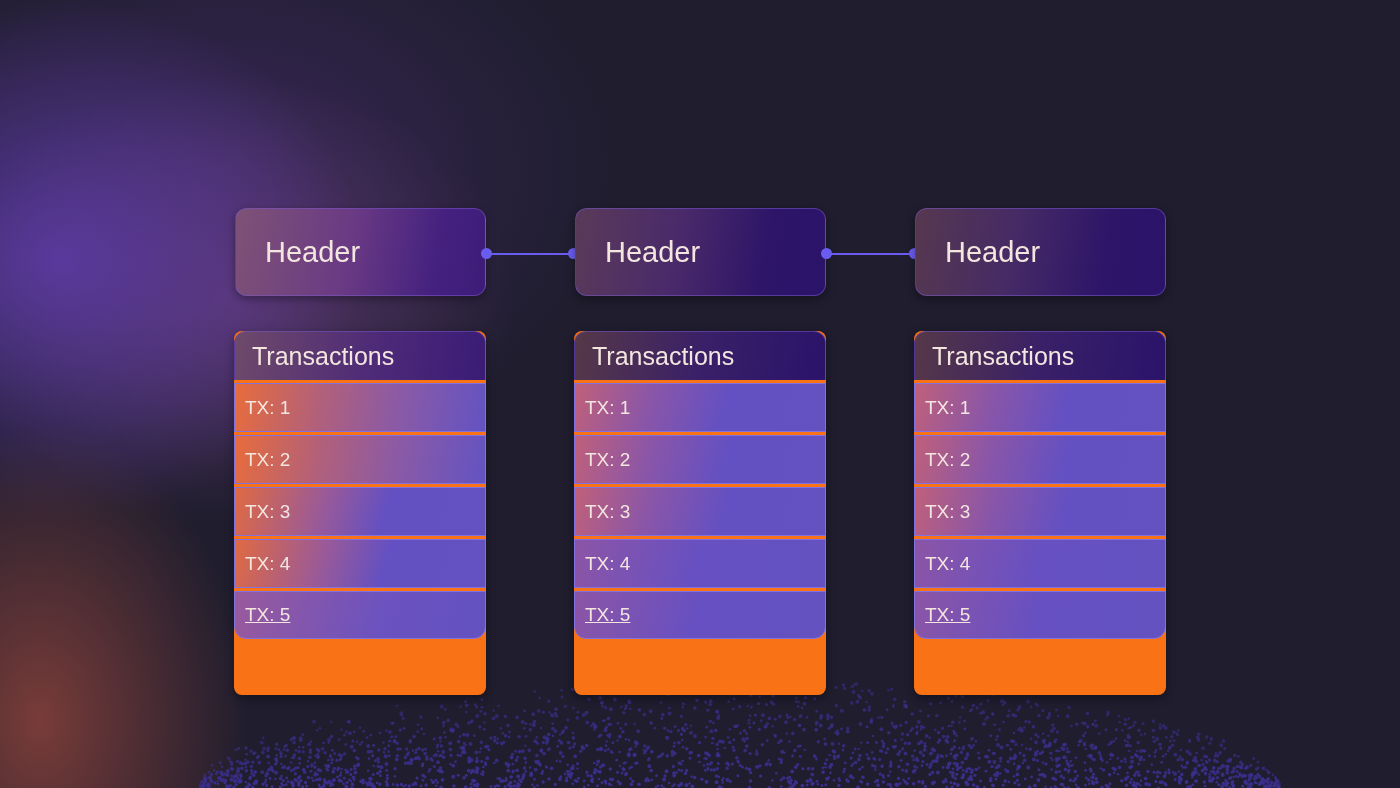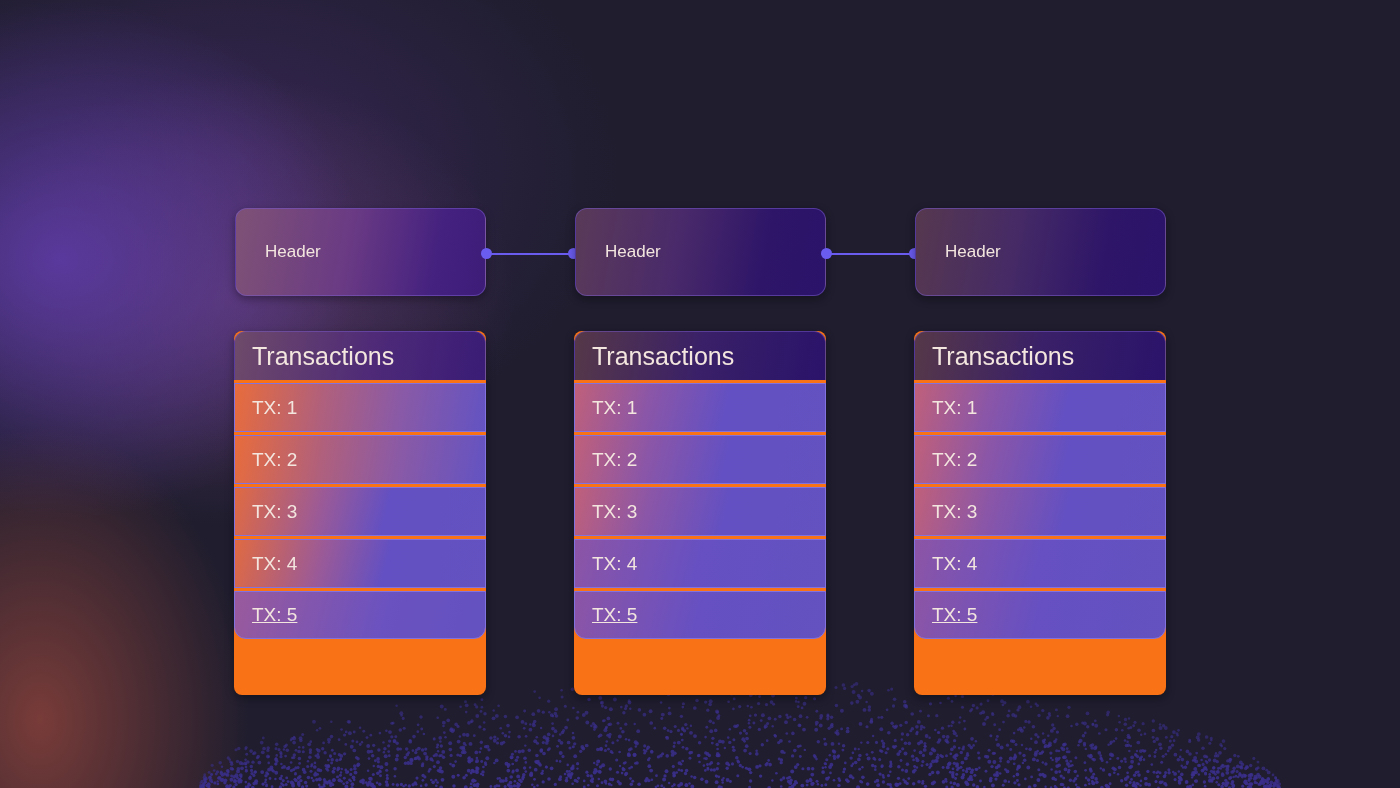--- a/index.html
+++ b/index.html
@@ -15,42 +15,42 @@
         radial-gradient(ellipse 420px 360px at 60px 260px, rgba(95,60,170,0.85), rgba(95,60,170,0) 72%),
         radial-gradient(ellipse 380px 300px at 230px 300px, rgba(120,70,130,0.55), rgba(120,70,130,0) 75%),
         radial-gradient(ellipse 520px 380px at 230px 170px, rgba(70,45,110,0.6), rgba(70,45,110,0) 75%);
     }
     .particles { position:absolute; left:0; top:0; width:1400px; height:788px; pointer-events:none; }
     .header-card {
       position:absolute; top:208px; width:251px; height:88px; box-sizing:border-box;
       border-radius:12px; border:1px solid rgba(120,90,200,0.55);
       box-shadow:0 3px 8px rgba(0,0,0,0.35);
       display:flex; align-items:center; padding-left:29px;
-      color:#f3e6df; font-size:17px;
+      color:#f3e6df; font-size:29px;
     }
     .h1 { left:235px; background:linear-gradient(100deg,#7e5276 0%,#6a3a84 45%,#44217f 80%,#3d1c78 100%); }
     .h2 { left:575px; background:linear-gradient(100deg,#5a3a58 0%,#4a2a6a 40%,#2e1568 75%,#2a136a 100%); }
     .h3 { left:915px; background:linear-gradient(100deg,#56384f 0%,#452a66 40%,#2e1568 75%,#2a136a 100%); }
     .connector { position:absolute; top:253px; height:2px; background:#6b5cf0; }
     .dot { position:absolute; width:11px; height:11px; border-radius:50%; background:#6b5cf0; top:248px; }
     .tx-card {
       position:absolute; top:331px; width:252px; height:364px;
       border-radius:8px; overflow:hidden; background:#f97316;
       box-shadow:0 3px 8px rgba(0,0,0,0.35);
     }
     .tx-title {
       height:49px; box-sizing:border-box; padding-left:17px;
       display:flex; align-items:center; color:#f3e6df; font-size:25px;
       border:1px solid rgba(120,90,200,0.5); border-bottom:none;
       border-radius:12px 12px 0 0;
     }
     .t1 { background:linear-gradient(100deg,#6e4a6a 0%,#4e2a78 55%,#3a1c76 100%); }
     .t2, .t3 { background:linear-gradient(100deg,#563848 0%,#3a2068 50%,#2a136a 100%); }
     .tx-row {
-      height:49px; margin-top:3px; box-sizing:border-box; padding-left:17px;
+      height:49px; margin-top:3px; box-sizing:border-box; padding-left:10px;
       display:flex; align-items:center; color:#f3e6df; font-size:19px;
       border:1px solid #8272e0;
     }
     .tx-row.last { border-radius:0 0 12px 12px; height:48px;text-decoration:underline; }
     .c1 .tx-row:nth-child(2), .c1 .tx-row:nth-child(3) { background:linear-gradient(100deg,#e86c3c 0%,#b0607c 35%,#8a5aa6 65%,#6353c2 100%); }
     .c1 .tx-row:nth-child(4), .c1 .tx-row:nth-child(5) { background:linear-gradient(105deg,#e06a42 0%,#9a5a98 35%,#6350c2 60%,#6352c0 100%); }
     .c1 .tx-row:nth-child(6) { background:linear-gradient(105deg,#9a5a9c 0%,#6a52c0 60%,#6352c0 100%); }
     .c2 .tx-row, .c3 .tx-row { background:linear-gradient(105deg,#c0607a 0%,#8a56a8 30%,#6350c2 60%,#6352c0 100%); }
     .c2 .tx-row:nth-child(5), .c3 .tx-row:nth-child(5),
     .c2 .tx-row:nth-child(6), .c3 .tx-row:nth-child(6) { background:linear-gradient(105deg,#8c55a6 0%,#6650c2 50%,#6352c0 100%); }

